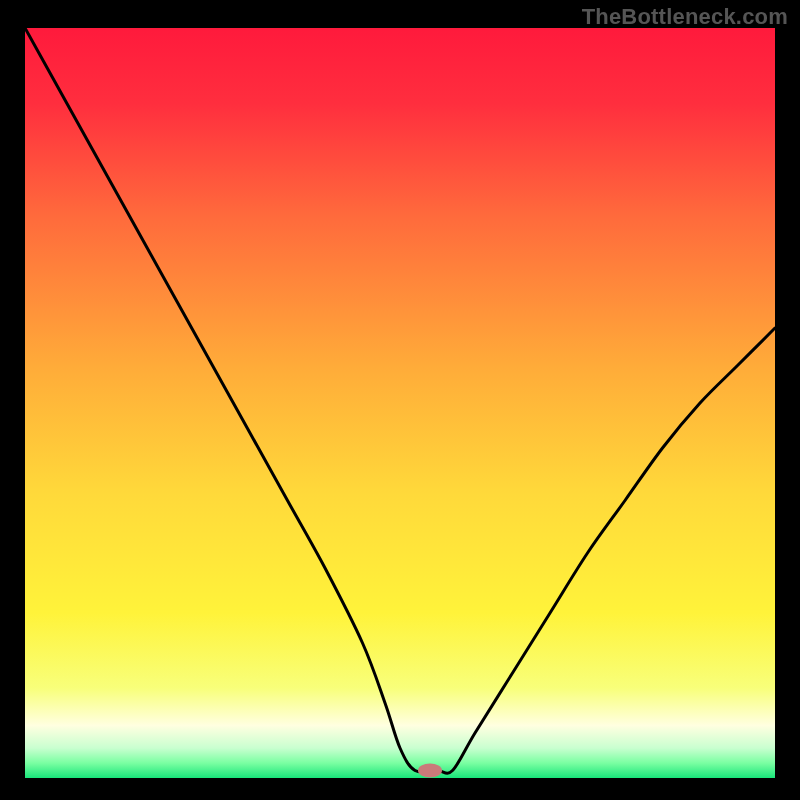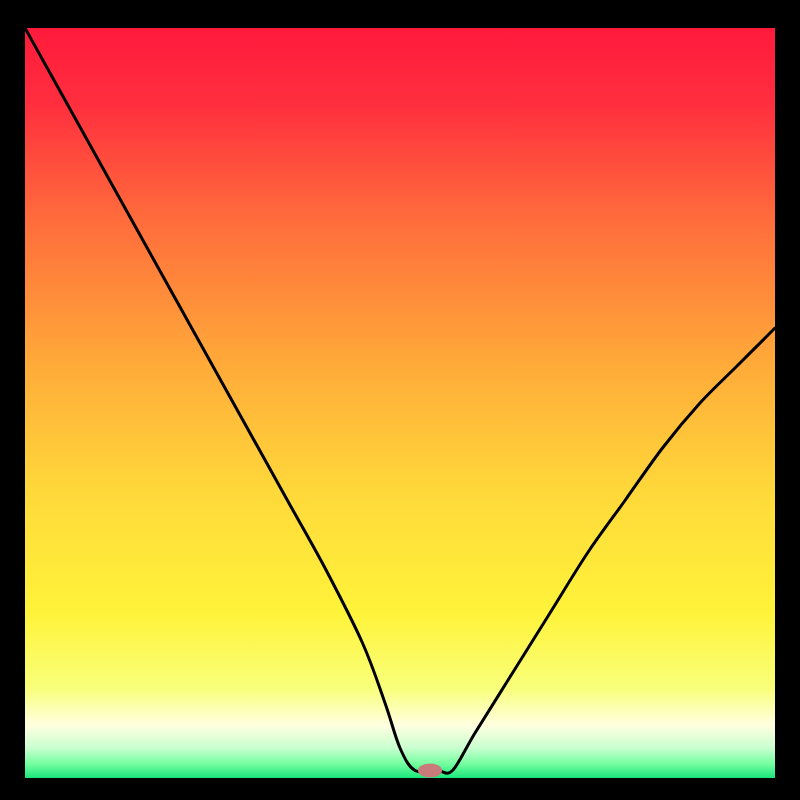--- a/index.html
+++ b/index.html
@@ -49,20 +49,21 @@
   }
   .marker {
     fill: #c97a7a;
     stroke: none;
   }
 </style>
 </head>
 <body>
 <div class="stage">
 
+  <div class="watermark">TheBottleneck.com</div>
 
   <div class="plot-frame">
     <svg class="plot" viewBox="0 0 750 750" preserveAspectRatio="none">
       <defs>
         <linearGradient id="bg-grad" x1="0" y1="0" x2="0" y2="1">
           <stop offset="0%" stop-color="#ff1a3c"></stop>
           <stop offset="10%" stop-color="#ff2e3e"></stop>
           <stop offset="25%" stop-color="#ff6a3c"></stop>
           <stop offset="45%" stop-color="#ffab39"></stop>
           <stop offset="62%" stop-color="#ffd93a"></stop>

